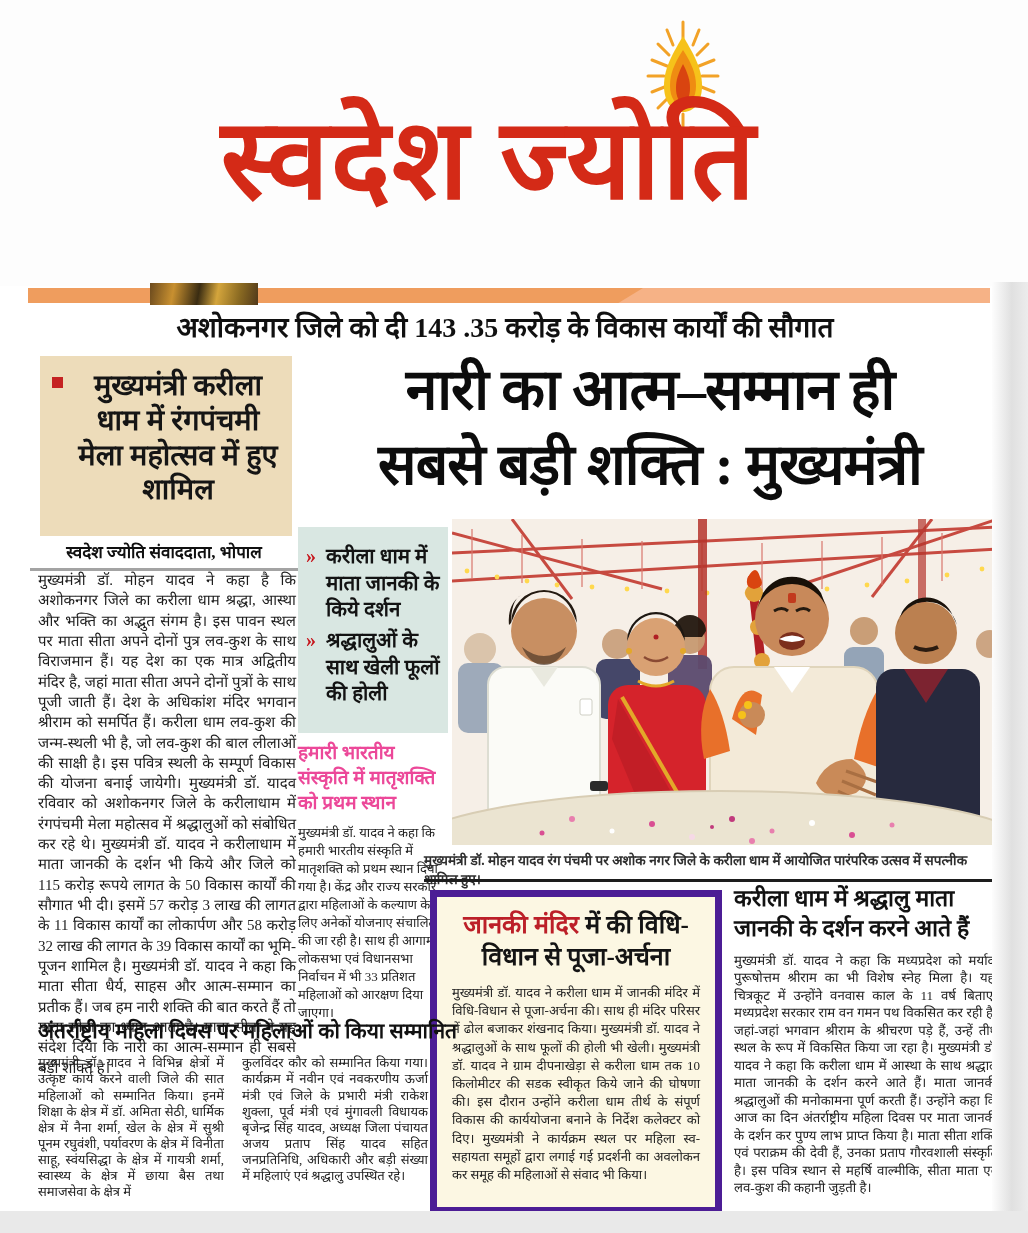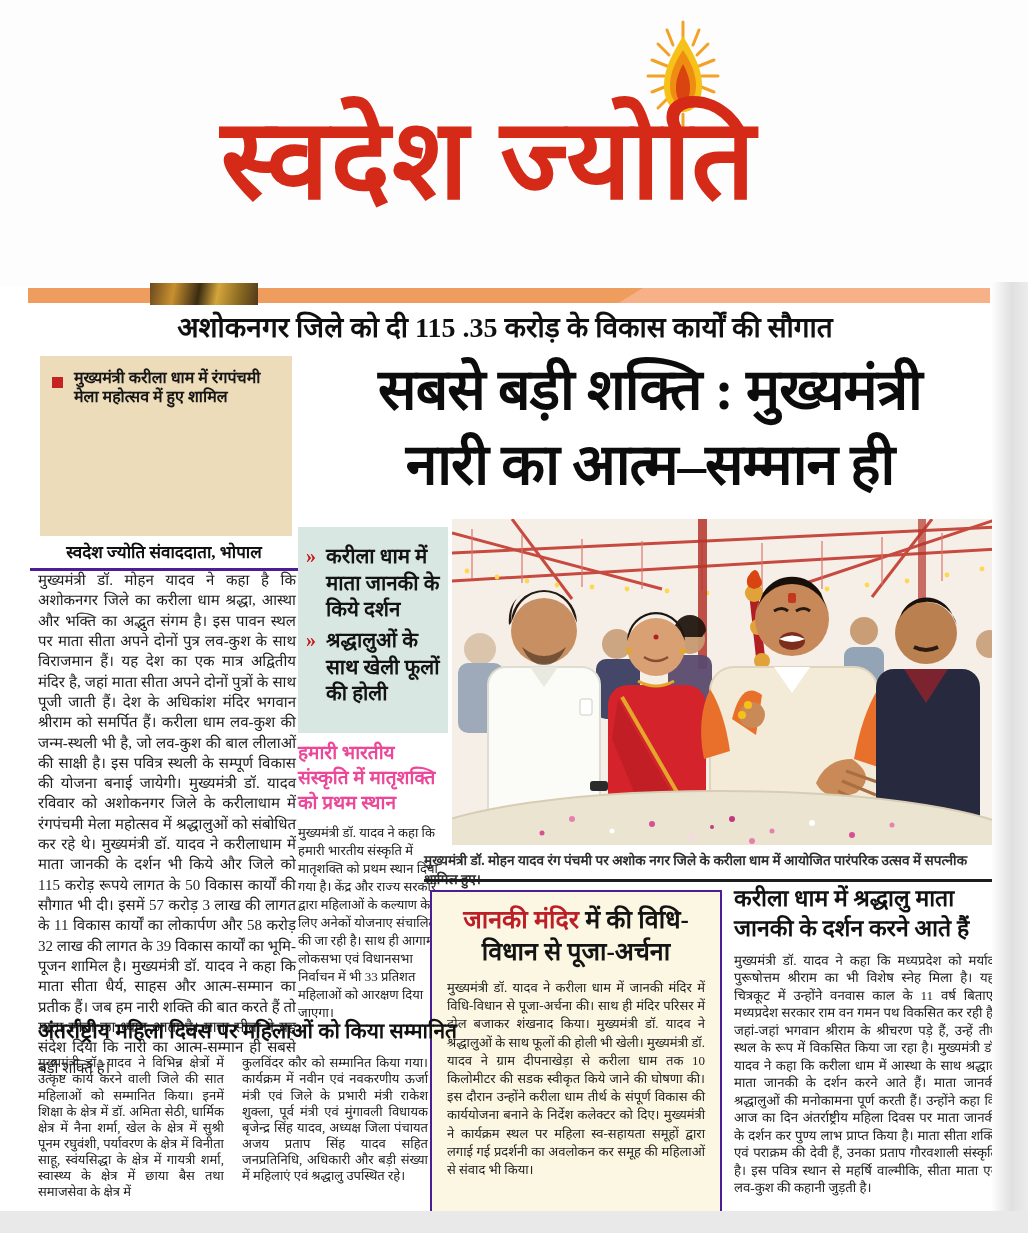--- a/index.html
+++ b/index.html
@@ -23,27 +23,27 @@
     background:linear-gradient(100deg,#6b4a1e 0%,#c89030 22%,#3a2c12 45%,#d4a53c 62%,#8a6a22 82%,#51391a 100%); }
 
   
   .kicker{ position:absolute; left:40px; top:307px; width:930px; text-align:center;
     font-size:28px; font-weight:bold; color:#101010; }
 
   
   .highlights-box{ position:absolute; left:40px; top:356px; width:252px; height:180px;
     background:#eddcba; padding:12px 10px 8px 12px; }
   .highlights-box ul{ list-style:none; }
-  .highlights-box li{ position:relative; padding-left:22px; font-size:16px; font-weight:bold;
-    color:#151515; line-height:1.2; margin-bottom:2px; }
+  .highlights-box li{ position:relative; padding-left:22px; font-size:29px; font-weight:bold;
+    color:#151515; line-height:1.2; margin-bottom:2px;text-align:center; }
   .sq{ position:absolute; left:0; top:9px; width:11px; height:11px; background:#c52222; display:inline-block; }
 
   
   .byline{ position:absolute; left:30px; top:540px; width:268px; text-align:center;
-    font-size:17px; font-weight:bold; color:#101010; border-bottom:3px solid #4c1d95; padding-bottom:5px; }
+    font-size:17px; font-weight:bold; color:#101010; border-bottom:3px solid #a3a3a3; padding-bottom:5px; }
 
   
   .lead-body{ position:absolute; left:38px; top:570px; width:258px; font-size:15px;
     line-height:1.355; text-align:justify; color:#1c1c1c; }
 
   
   .headline{ position:absolute; left:298px; top:352px; width:704px; text-align:center;
     font-weight:bold; color:#0c0c0c; font-size:57px; line-height:1.32; letter-spacing:-1px; }
 
   
@@ -60,21 +60,21 @@
   .matrushakti p{ font-size:13px; line-height:1.38; color:#222; }
 
   
   .photo{ position:absolute; left:452px; top:519px; width:546px; height:326px; background:#f4ece4; overflow:hidden; }
   .caption{ position:absolute; left:424px; top:850px; width:574px; font-size:13.6px; font-weight:bold;
     color:#2e2e2e; }
   .caption-rule{ position:absolute; left:424px; top:879px; width:574px; height:2.5px; background:#1d1d1d; }
 
   
   .janki-box{ position:absolute; left:430px; top:890px; width:292px; height:324px;
-    background:#fcf7e3; border:2px solid #4c1d95; padding:12px 15px 8px; overflow:hidden; }
+    background:#fcf7e3; border:7px solid #4c1d95; padding:12px 15px 8px; overflow:hidden; }
   .janki-heading{ text-align:center; font-size:25px; font-weight:bold; line-height:1.28; color:#141414; }
   .janki-heading .red{ color:#bc1f28; }
   .janki-body{ margin-top:11px; font-size:13px; line-height:1.4; text-align:justify; color:#222; }
 
   
   .right-article{ position:absolute; left:734px; top:884px; width:264px; }
   .right-article h3{ font-size:23px; font-weight:bold; line-height:1.3; color:#121212; margin-bottom:8px; }
   .right-article p{ font-size:13.2px; line-height:1.325; text-align:justify; color:#222; }
 
   
@@ -120,38 +120,38 @@
       </svg>
     </div>
     <h1 class="masthead-title">स्वदेश ज्योति</h1>
   </header>
 
   <div class="orange-strip">
     <div class="dark-part"></div>
     <div class="strip-fragment"></div>
   </div>
 
-  <div class="kicker">अशोकनगर जिले को दी 115 .35 करोड़ के विकास कार्यों की सौगात</div>
+  <div class="kicker">अशोकनगर जिले को दी 143 .35 करोड़ के विकास कार्यों की सौगात</div>
 
   <aside class="highlights-box">
     <ul>
       <li>
         <span class="sq"></span>
         <span>मुख्यमंत्री करीला धाम में रंगपंचमी मेला महोत्सव में हुए शामिल</span>
       </li>
     </ul>
   </aside>
 
   <div class="byline">स्वदेश ज्योति संवाददाता, भोपाल</div>
 
   <div class="lead-body">मुख्यमंत्री डॉ. मोहन यादव ने कहा है कि अशोकनगर जिले का करीला धाम श्रद्धा, आस्था और भक्ति का अद्भुत संगम है। इस पावन स्थल पर माता सीता अपने दोनों पुत्र लव-कुश के साथ विराजमान हैं। यह देश का एक मात्र अद्वितीय मंदिर है, जहां माता सीता अपने दोनों पुत्रों के साथ पूजी जाती हैं। देश के अधिकांश मंदिर भगवान श्रीराम को समर्पित हैं। करीला धाम लव-कुश की जन्म-स्थली भी है, जो लव-कुश की बाल लीलाओं की साक्षी है। इस पवित्र स्थली के सम्पूर्ण विकास की योजना बनाई जायेगी। मुख्यमंत्री डॉ. यादव रविवार को अशोकनगर जिले के करीलाधाम में रंगपंचमी मेला महोत्सव में श्रद्धालुओं को संबोधित कर रहे थे। मुख्यमंत्री डॉ. यादव ने करीलाधाम में माता जानकी के दर्शन भी किये और जिले को 115 करोड़ रूपये लागत के 50 विकास कार्यों की सौगात भी दी। इसमें 57 करोड़ 3 लाख की लागत के 11 विकास कार्यों का लोकार्पण और 58 करोड़ 32 लाख की लागत के 39 विकास कार्यों का भूमि-पूजन शामिल है। मुख्यमंत्री डॉ. यादव ने कहा कि माता सीता धैर्य, साहस और आत्म-सम्मान का प्रतीक हैं। जब हम नारी शक्ति की बात करते हैं तो माता सीता का ध्यान आता है। माता सीता ने यह संदेश दिया कि नारी का आत्म-सम्मान ही सबसे बड़ी शक्ति है।</div>
 
   <div class="headline">
+    <div>नारी का आत्म–सम्मान ही</div>
     <div>सबसे बड़ी शक्ति : मुख्यमंत्री</div>
-    <div>नारी का आत्म–सम्मान ही</div>
   </div>
 
   <aside class="photo-highlights">
     <ul>
       <li>
         <span class="chev">»</span>
         <span>करीला धाम में माता जानकी के किये दर्शन</span>
       </li>
       <li>
         <span class="chev">»</span>

